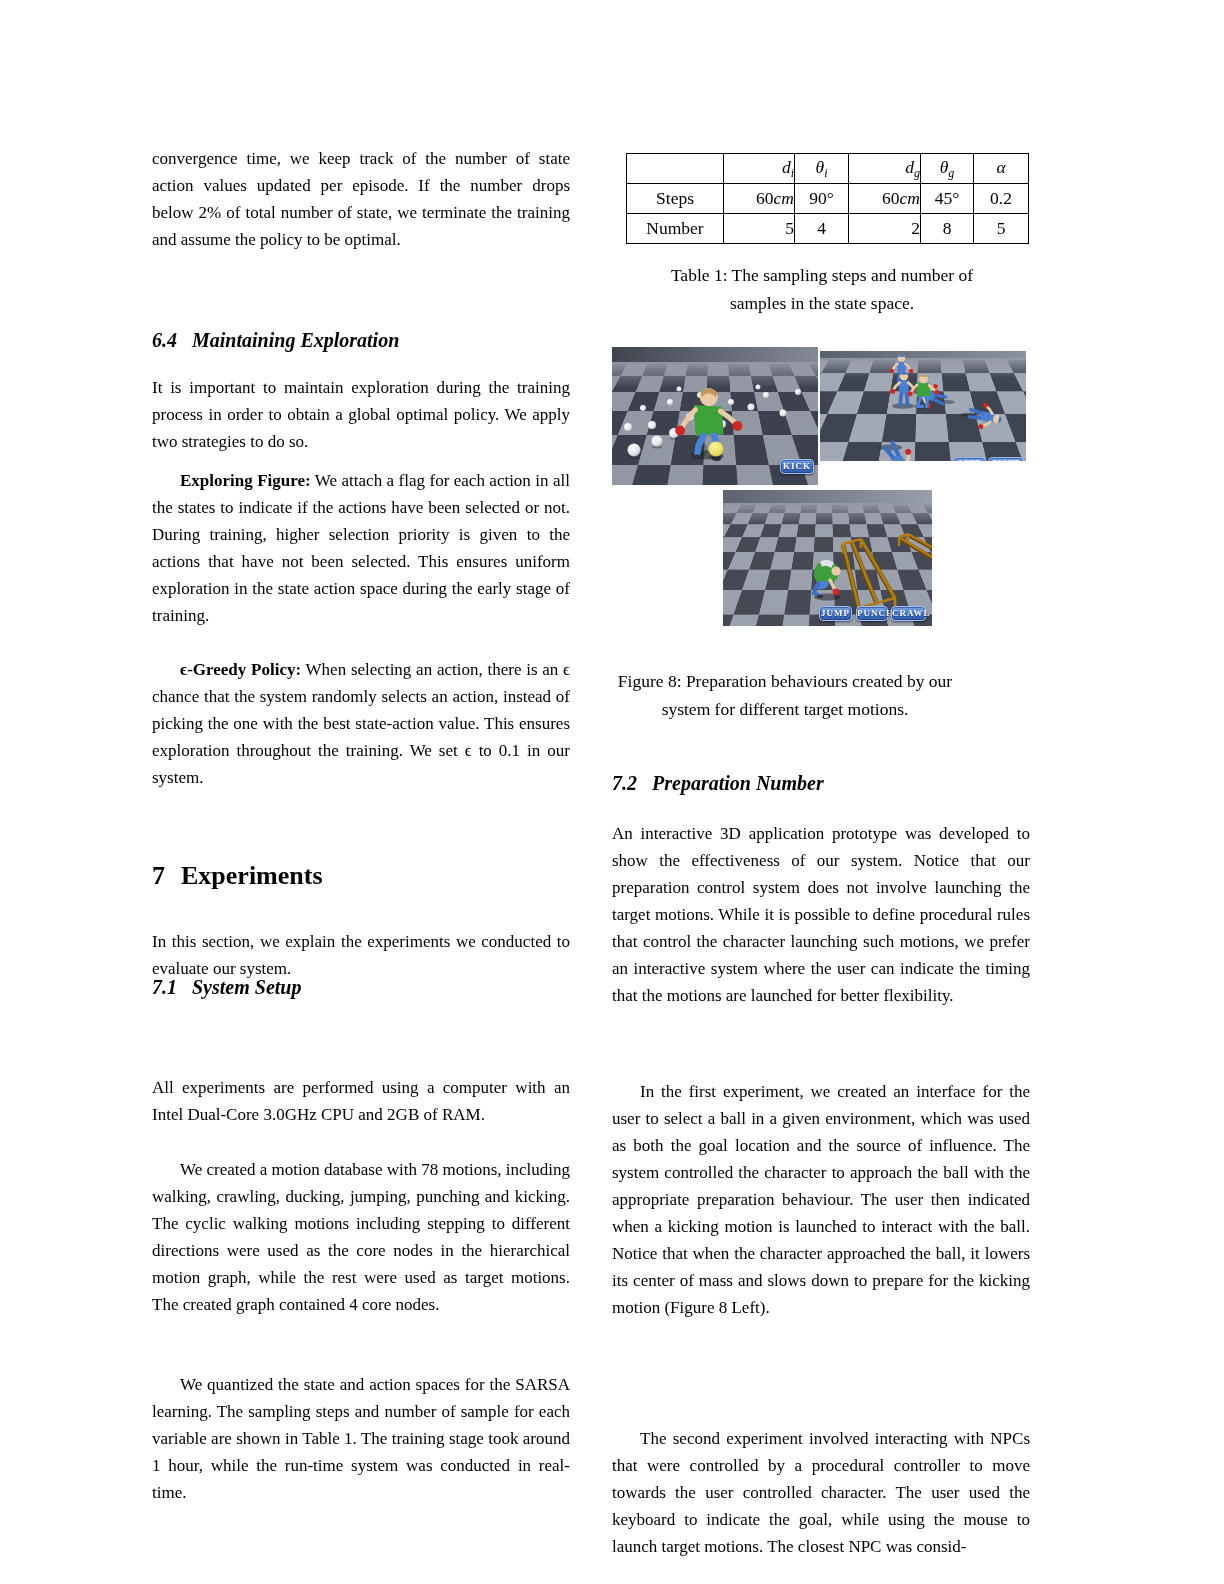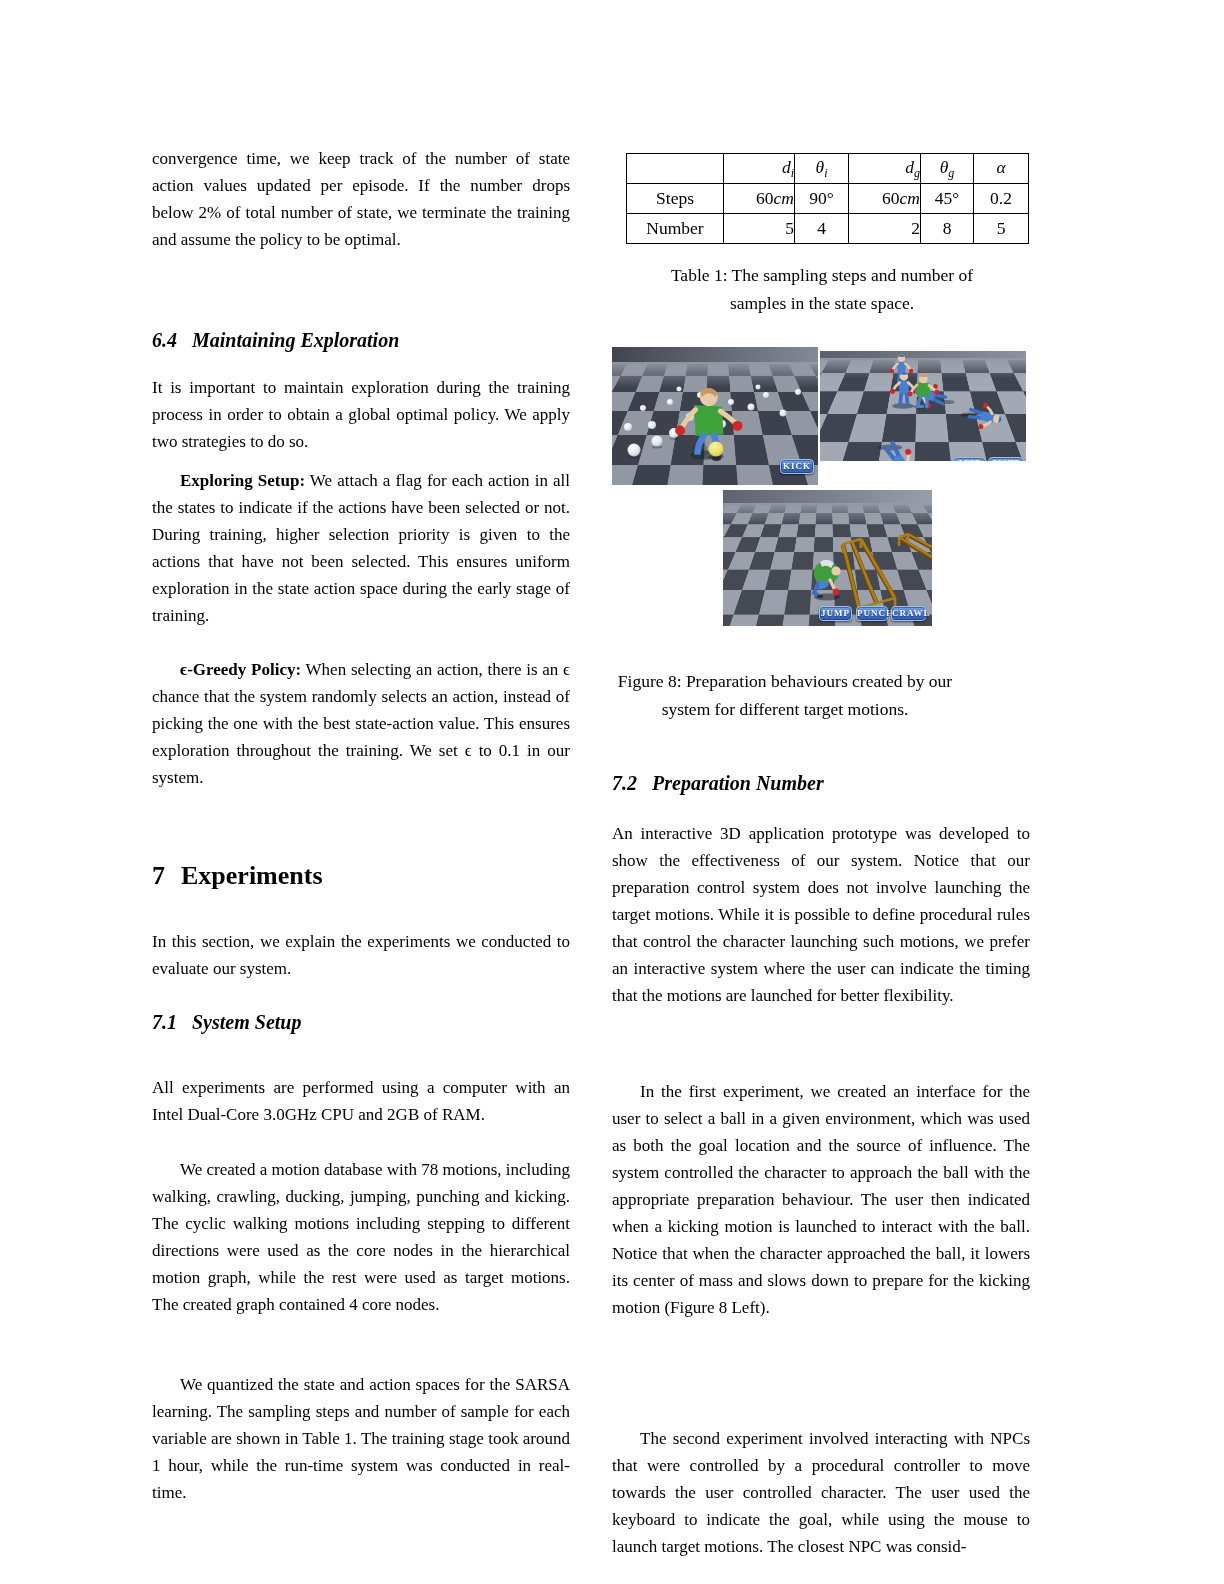--- a/index.html
+++ b/index.html
@@ -54,36 +54,36 @@
 
   <div class="blk p" style="left:152px;top:145px;">convergence time, we keep track of the number of state action values updated per episode. If the number drops below 2% of total number of state, we terminate the training and assume the policy to be optimal.</div>
 
   <div class="blk hsub" style="left:152px;top:329px;">
     <span>6.4</span><span class="ht">Maintaining Exploration</span>
   </div>
 
   <div class="blk p" style="left:152px;top:374px;">It is important to maintain exploration during the training process in order to obtain a global optimal policy. We apply two strategies to do so.</div>
 
   <div class="blk p ind" style="left:152px;top:467px;">
-    <span class="lead">Exploring Setup:</span>
+    <span class="lead">Exploring Figure:</span>
     <span>We attach a flag for each action in all the states to indicate if the actions have been selected or not. During training, higher selection priority is given to the actions that have not been selected. This ensures uniform exploration in the state action space during the early stage of training.</span>
   </div>
 
   <div class="blk p ind" style="left:152px;top:656px;">
     <span class="lead">ϵ-Greedy Policy:</span>
     <span>When selecting an action, there is an ϵ chance that the system randomly selects an action, instead of picking the one with the best state-action value. This ensures exploration throughout the training. We set ϵ to 0.1 in our system.</span>
   </div>
 
   <div class="blk hmain" style="left:152px;top:861px;">
     <span>7</span><span class="ht">Experiments</span>
   </div>
 
   <div class="blk p" style="left:152px;top:928px;">In this section, we explain the experiments we conducted to evaluate our system.</div>
 
-  <div class="blk hsub" style="left:152px;top:1011px;">
+  <div class="blk hsub" style="left:152px;top:976px;">
     <span>7.1</span><span class="ht">System Setup</span>
   </div>
 
   <div class="blk p" style="left:152px;top:1074px;">All experiments are performed using a computer with an Intel Dual-Core 3.0GHz CPU and 2GB of RAM.</div>
 
   <div class="blk p ind" style="left:152px;top:1156px;">We created a motion database with 78 motions, including walking, crawling, ducking, jumping, punching and kicking. The cyclic walking motions including stepping to different directions were used as the core nodes in the hierarchical motion graph, while the rest were used as target motions. The created graph contained 4 core nodes.</div>
 
   <div class="blk p ind" style="left:152px;top:1371px;">We quantized the state and action spaces for the SARSA learning. The sampling steps and number of sample for each variable are shown in Table 1. The training stage took around 1 hour, while the run-time system was conducted in real-time.</div>
 
   <table class="t1 blk" style="left:626px;top:153px;">

